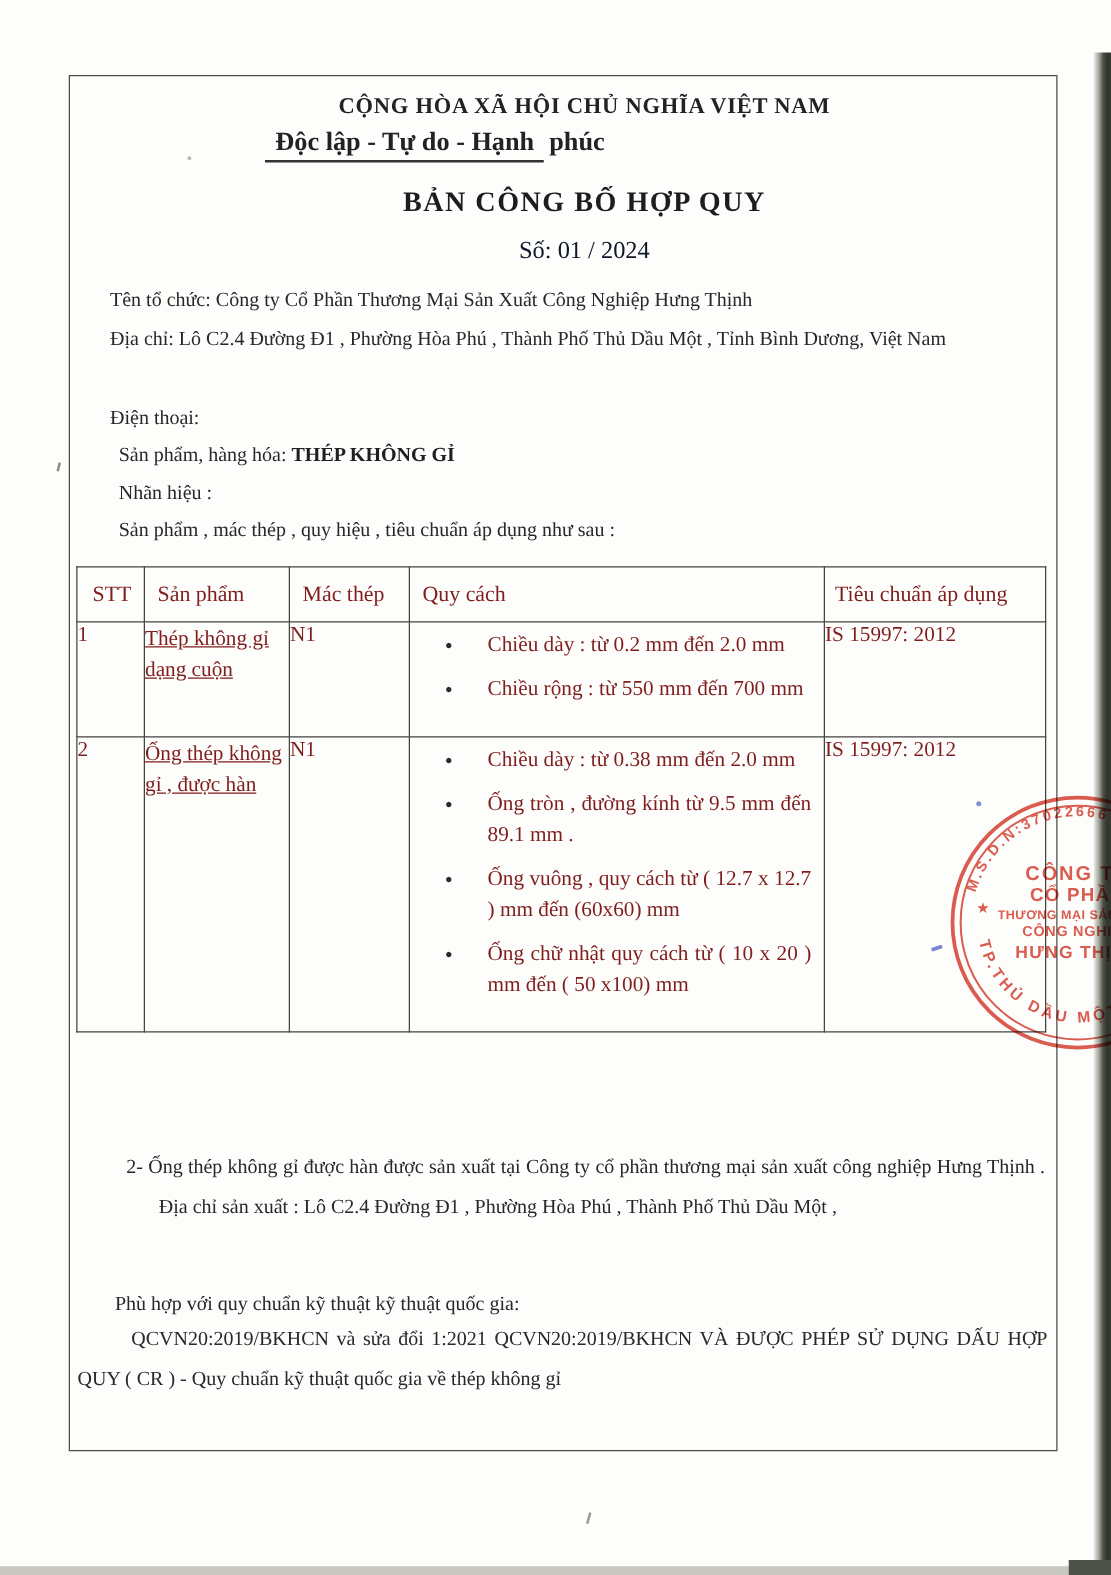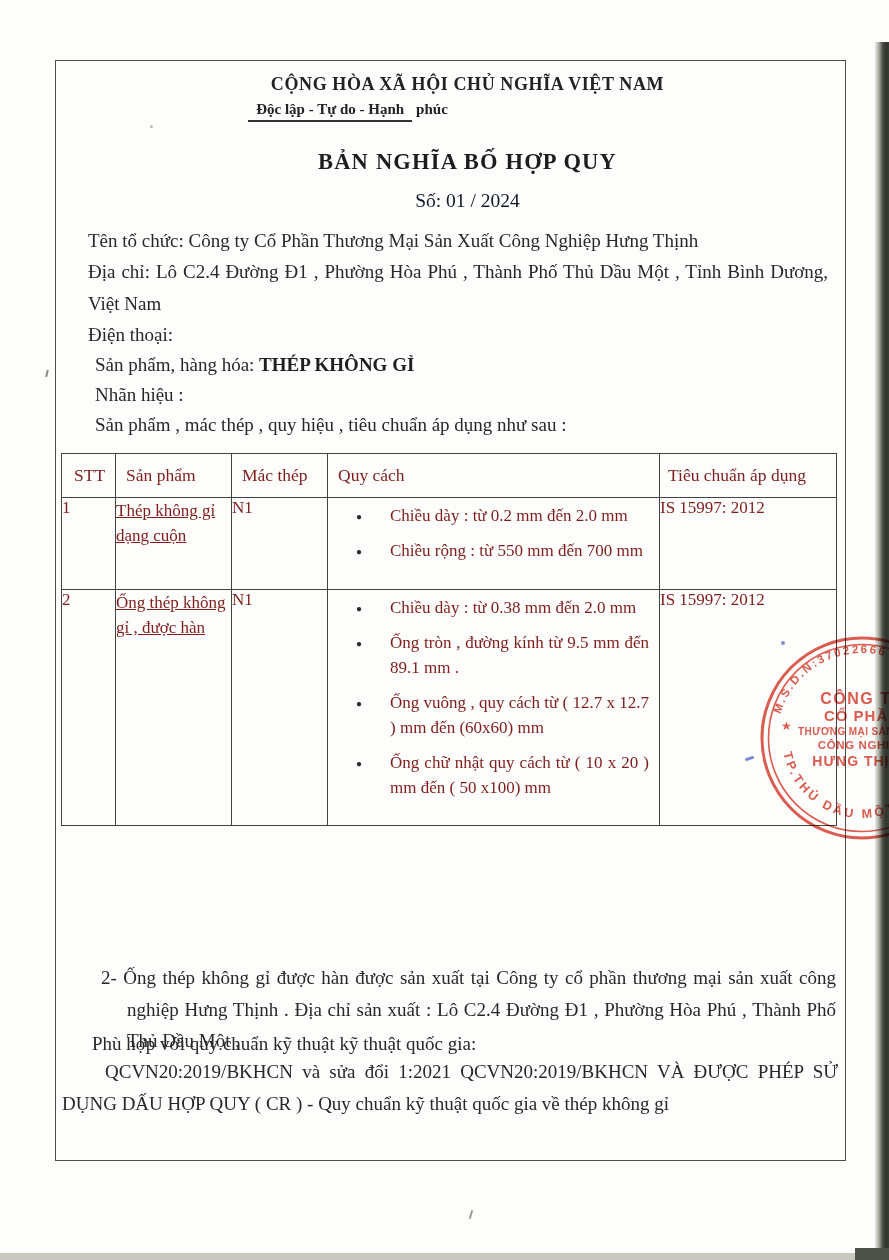--- a/index.html
+++ b/index.html
@@ -29,28 +29,28 @@
     background:#c8c8c0;
   }
   .bottom-corner{
     right:0;bottom:0;width:34px;height:12px;
     background:#4e5149;
   }
 
   
   .center-line{left:45px;width:845px;text-align:center;}
   .national-title{top:74px;font-size:18px;font-weight:bold;letter-spacing:.6px;color:#222;}
-  .motto-wrap{top:101px;left:45px;width:606px;text-align:center;font-size:15px;font-weight:bold;color:#222;}
+  .motto-wrap{top:101px;left:45px;width:606px;text-align:center;font-size:21px;font-weight:bold;color:#222;}
   .motto-underlined{border-bottom:2px solid #333;padding:0 8px 2px 8px;display:inline-block;}
   .motto-rest{padding-left:4px;}
   .doc-title{top:149px;font-size:22.5px;font-weight:bold;letter-spacing:1.2px;color:#1d1d1d;}
   .doc-number{top:190px;font-size:19.5px;color:#0f172a;}
 
   
-  .para{font-size:19px;line-height:31.5px;color:#282828;}
+  .para{font-size:16px;line-height:31.5px;color:#282828;}
   .p-org{left:88px;top:225px;width:742px;}
   .p-addr{left:88px;top:256px;width:740px;text-align:justify;}
   .p-phone{left:88px;top:319px;width:400px;}
   .p-product{left:95px;top:349px;width:720px;}
   .p-brand{left:95px;top:379px;width:400px;}
   .p-intro{left:95px;top:409px;width:720px;}
   .bold-inline{font-weight:bold;color:#1f1f1f;margin-top:36px;}
 
   
   .spec-table{
@@ -77,21 +77,21 @@
     position:relative;line-height:25px;margin:0 0 10px 0;
     text-align:justify;
   }
   ul.spec-list li::before{
     content:"●";position:absolute;left:-34px;top:1px;
     font-size:10px;color:#2b2b2b;
   }
 
   
   .p-note1{left:88px;top:858px;width:748px;text-indent:13px;text-align:justify;}
-  .p-note2{left:101px;top:918px;width:735px;padding-left:26px;text-indent:-26px;text-align:justify;box-sizing:border-box;margin-top:44px;}
+  .p-note2{left:101px;top:918px;width:735px;padding-left:26px;text-indent:-26px;text-align:justify;box-sizing:border-box;}
   .p-province{left:92px;top:998px;width:400px;}
   .p-conform{left:92px;top:1028px;width:720px;}
   .p-qcvn{left:62px;top:1056px;width:776px;text-indent:43px;text-align:justify;}
 
   
   .stamp{
     left:755px;top:630px;width:134px;height:220px;
     mix-blend-mode:multiply;opacity:.9;
   }
   .stamp text{font-family:"Liberation Sans","DejaVu Sans",sans-serif;font-weight:bold;}
@@ -112,21 +112,21 @@
   <div class="abs right-edge"></div>
   <div class="abs bottom-edge"></div>
   <div class="abs bottom-corner"></div>
 
   <div class="abs page-frame"></div>
 
   <div class="abs center-line national-title">CỘNG HÒA XÃ HỘI CHỦ NGHĨA VIỆT NAM</div>
   <div class="abs motto-wrap">
     <span class="motto-underlined">Độc lập - Tự do - Hạnh</span><span class="motto-rest">phúc</span>
   </div>
-  <div class="abs center-line doc-title">BẢN NGHĨA BỐ HỢP QUY</div>
+  <div class="abs center-line doc-title">BẢN CÔNG BỐ HỢP QUY</div>
   <div class="abs center-line doc-number">Số: 01 / 2024</div>
 
   <div class="abs para p-org">Tên tổ chức: Công ty Cổ Phần Thương Mại Sản Xuất Công Nghiệp Hưng Thịnh</div>
   <div class="abs para p-addr">Địa chỉ: Lô C2.4 Đường Đ1 , Phường Hòa Phú , Thành Phố Thủ Dầu Một , Tỉnh Bình Dương, Việt Nam</div>
   <div class="abs para p-phone">Điện thoại:</div>
   <div class="abs para p-product">
     <span>Sản phẩm, hàng hóa: </span><span class="bold-inline">THÉP KHÔNG GỈ</span>
   </div>
   <div class="abs para p-brand">Nhãn hiệu :</div>
   <div class="abs para p-intro">Sản phẩm , mác thép , quy hiệu , tiêu chuẩn áp dụng như sau :</div>

